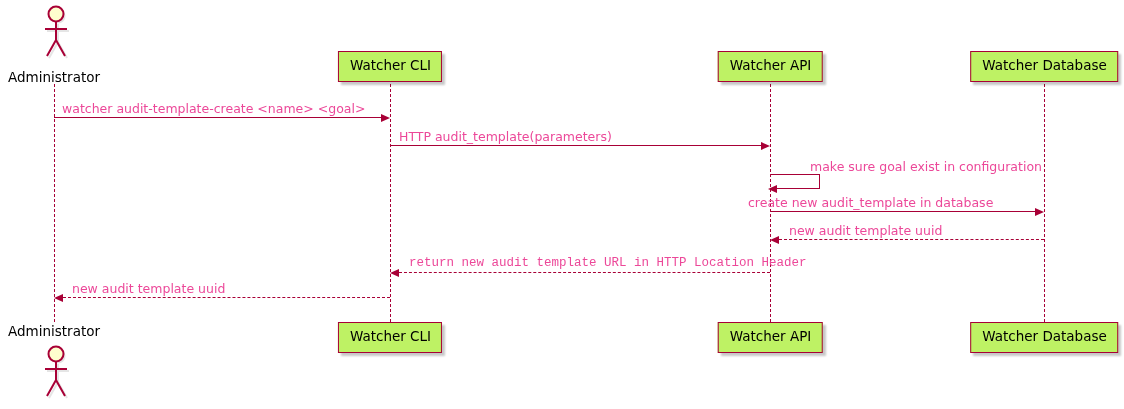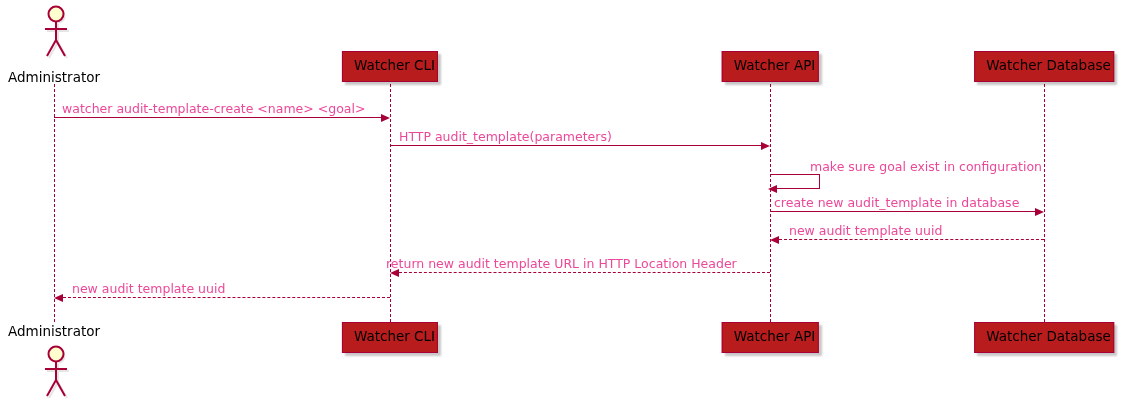--- a/index.html
+++ b/index.html
@@ -15,27 +15,27 @@
   .lifeline{
     position:absolute;
     width:0;
     border-left:1px dashed #A80036;
     top:84px;
     height:238px;
   }
   
   .pbox{
     position:absolute;
-    background:#b91c1c;
+    background:#bef264;
     border:1.5px solid #A80036;
     box-shadow:3px 3px 2px rgba(0,0,0,0.22);
     color:#000000;
     font-size:13.5px;
     line-height:1;
-    padding:7px 2px 8px 11px;
+    padding:7px 10px 8px 11px;
     white-space:nowrap;
     transform:translateX(-50%);
     box-sizing:border-box;
   }
   
   .actor{
     position:absolute;
     width:38px;
     height:56px;
     transform:translateX(-50%);
@@ -124,31 +124,31 @@
   <div class="msg-label" style="left:399px;top:129px;">HTTP audit_template(parameters)</div>
 
   <div class="selfmsg" style="left:770px;width:50px;top:174px;">
     <span class="arrow left"></span>
   </div>
   <div class="msg-label" style="left:810px;top:159px;">make sure goal exist in configuration</div>
 
   <div class="msg" style="left:770px;width:265px;top:211px;">
     <span class="arrow right"></span>
   </div>
-  <div class="msg-label" style="left:774px;top:195px;">create new audit_template in database</div>
+  <div class="msg-label" style="left:748px;top:195px;">create new audit_template in database</div>
 
   <div class="msg dotted" style="left:779px;width:265px;top:239px;">
     <span class="arrow left"></span>
   </div>
   <div class="msg-label" style="left:789px;top:223px;">new audit template uuid</div>
 
   <div class="msg dotted" style="left:399px;width:371px;top:272px;">
     <span class="arrow left"></span>
   </div>
-  <div class="msg-label" style="left:386px;top:256px;">return new audit template URL in HTTP Location Header</div>
+  <div class="msg-label" style="left:409px;top:256px;font-family:Liberation Mono, monospace;">return new audit template URL in HTTP Location Header</div>
 
   <div class="msg dotted" style="left:63px;width:327px;top:297px;">
     <span class="arrow left"></span>
   </div>
   <div class="msg-label" style="left:72px;top:281px;">new audit template uuid</div>
 
   <div class="actor-label" style="left:54px;top:323px;">Administrator</div>
   <div class="actor" style="left:54px;top:344px;">
     <svg width="38" height="56" viewBox="0 0 38 56">
       <g transform="translate(2,2)">

